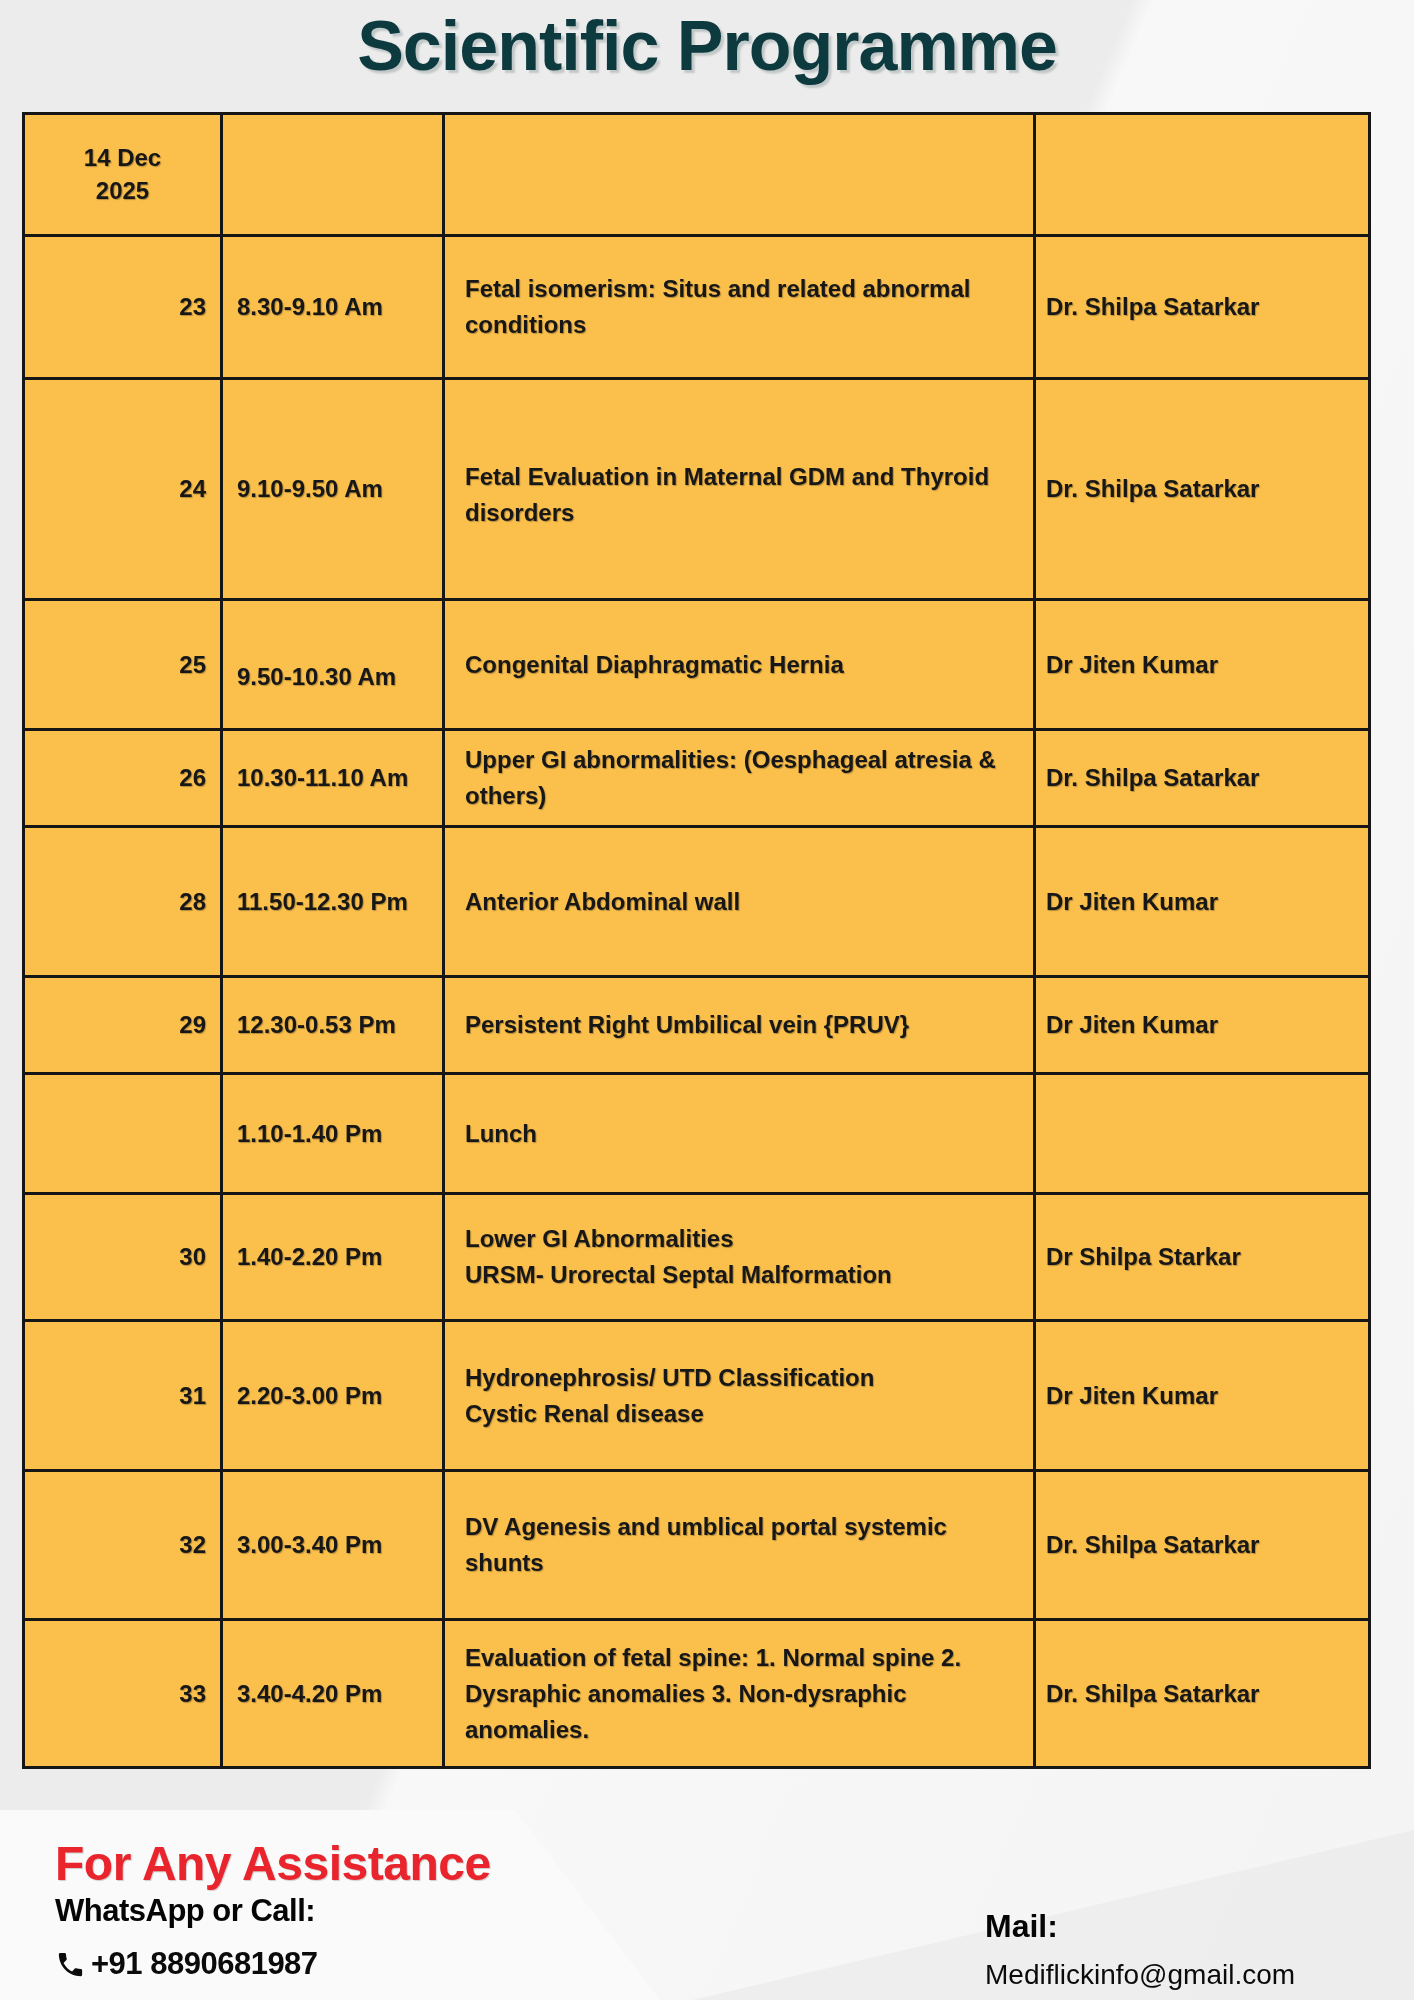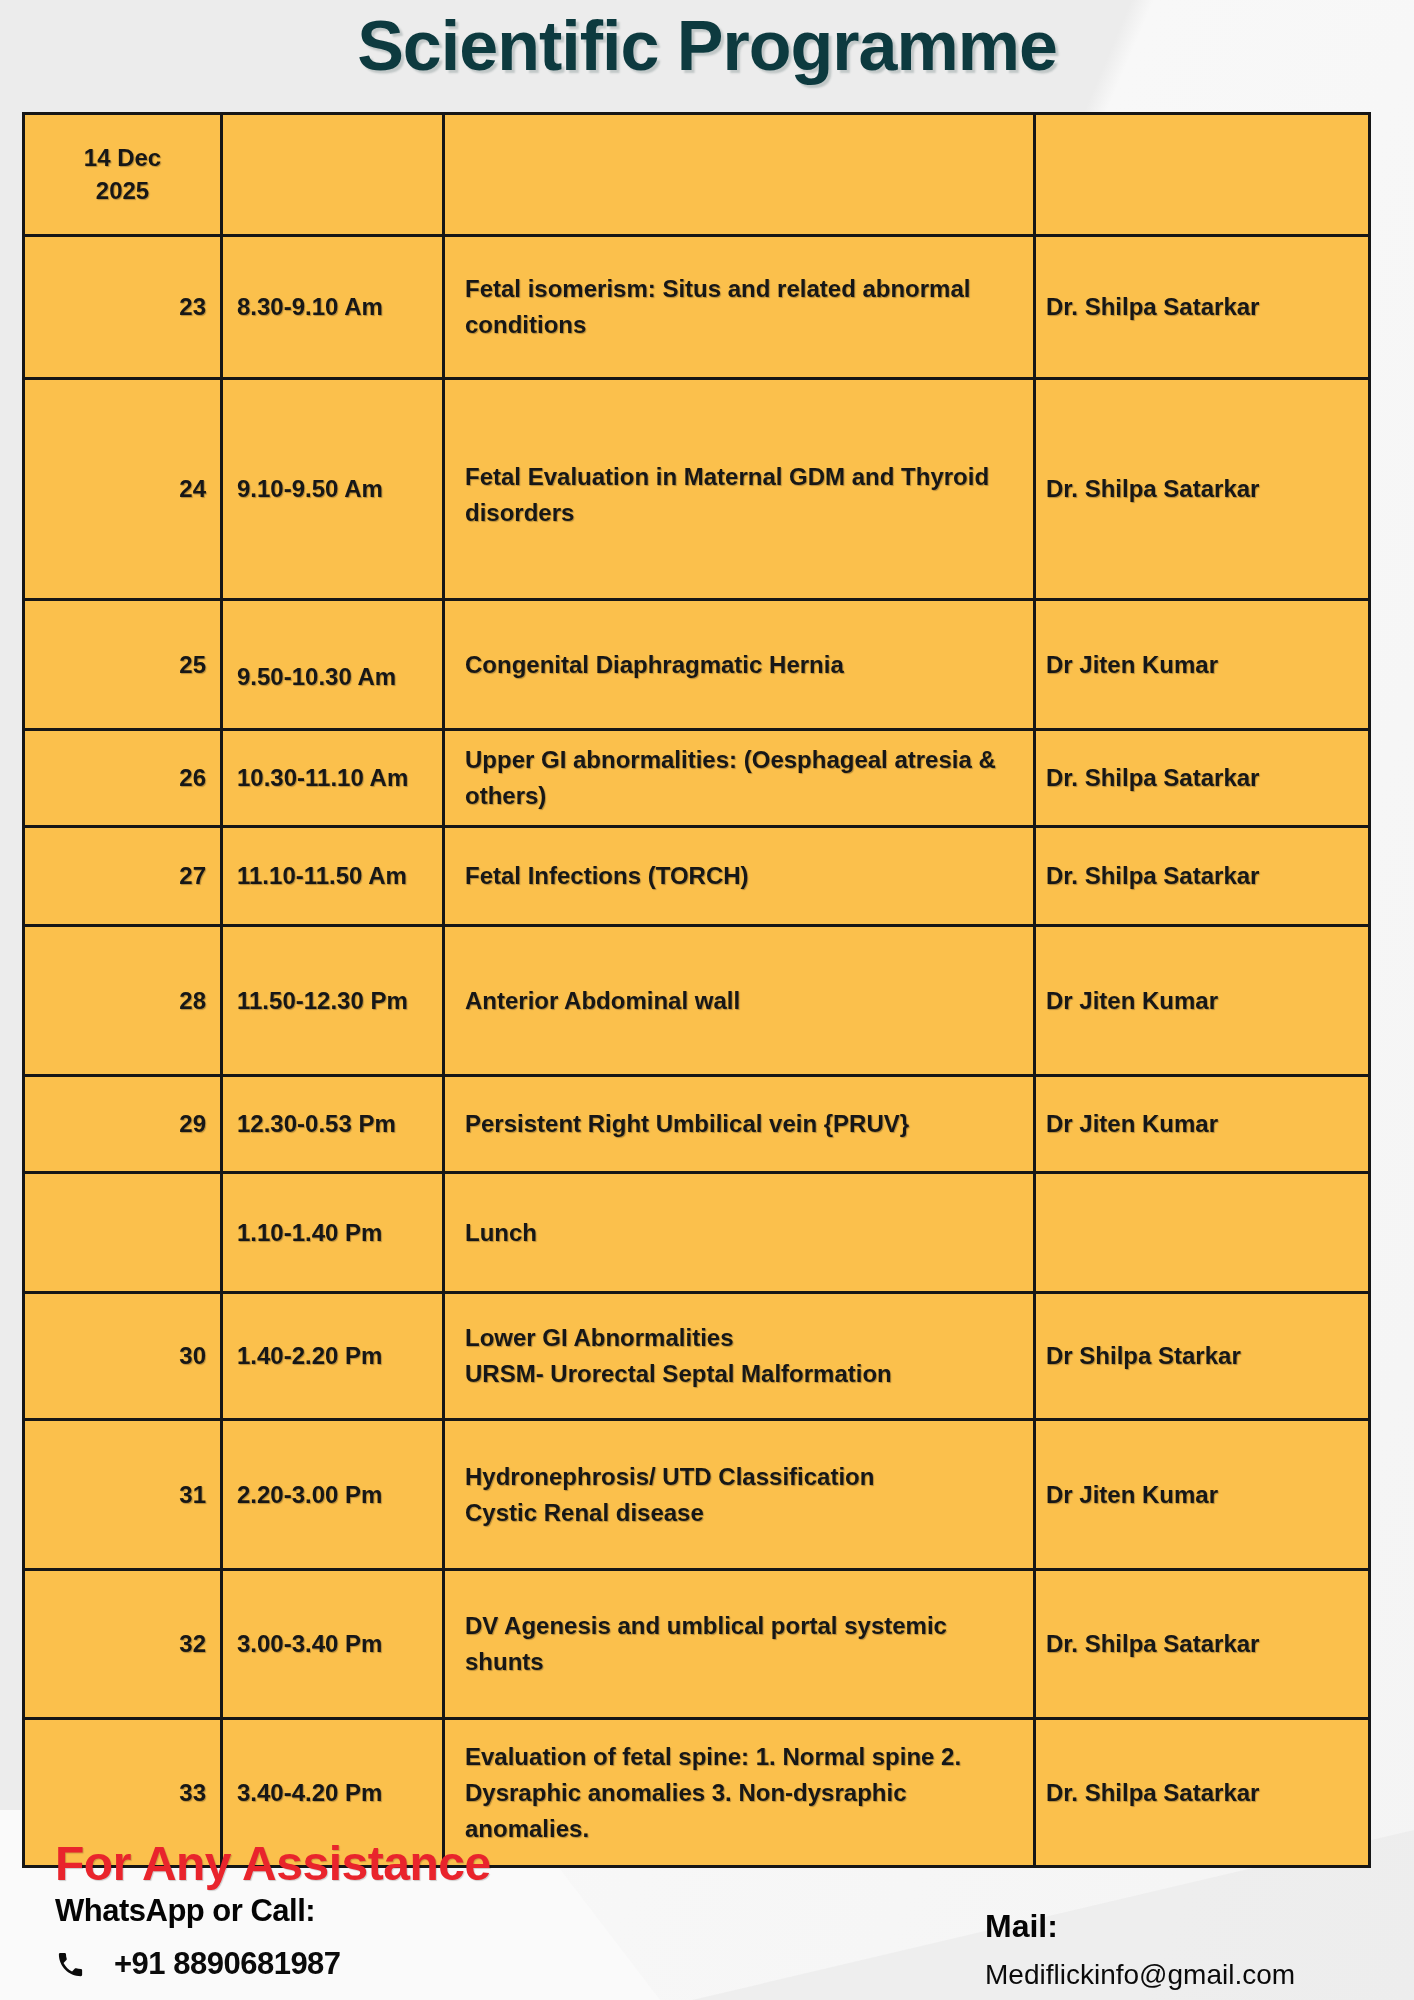--- a/index.html
+++ b/index.html
@@ -121,21 +121,21 @@
     margin: 2px 0 0 0;
     font-size: 31px;
     font-weight: 800;
     color: #050505;
     letter-spacing: -0.5px;
   }
   .phone-row {
     margin-top: 17px;
     display: flex;
     align-items: center;
-    gap: 28px;
+    gap: 5px;
   }
   .phone-icon { width: 31px; height: 31px; }
   .phone-number {
     font-size: 31px;
     font-weight: 600;
     color: #0b0b0b;
     letter-spacing: -0.5px;
   }
 
   .mail-block {
@@ -202,26 +202,20 @@
         <td class="c-speaker">Dr Jiten Kumar</td>
       </tr>
 
       <tr class="hr-26">
         <td class="c-num">26</td>
         <td class="c-time">10.30-11.10 Am</td>
         <td class="c-topic">Upper GI abnormalities: (Oesphageal atresia &amp; others)</td>
         <td class="c-speaker">Dr. Shilpa Satarkar</td>
       </tr>
 
-      <tr class="hr-27">
-        <td class="c-num">27</td>
-        <td class="c-time">11.10-11.50 Am</td>
-        <td class="c-topic">Fetal Infections (TORCH)</td>
-        <td class="c-speaker">Dr. Shilpa Satarkar</td>
-      </tr>
 
       <tr class="hr-28">
         <td class="c-num">28</td>
         <td class="c-time">11.50-12.30 Pm</td>
         <td class="c-topic">Anterior Abdominal wall</td>
         <td class="c-speaker">Dr Jiten Kumar</td>
       </tr>
 
       <tr class="hr-29">
         <td class="c-num">29</td>

